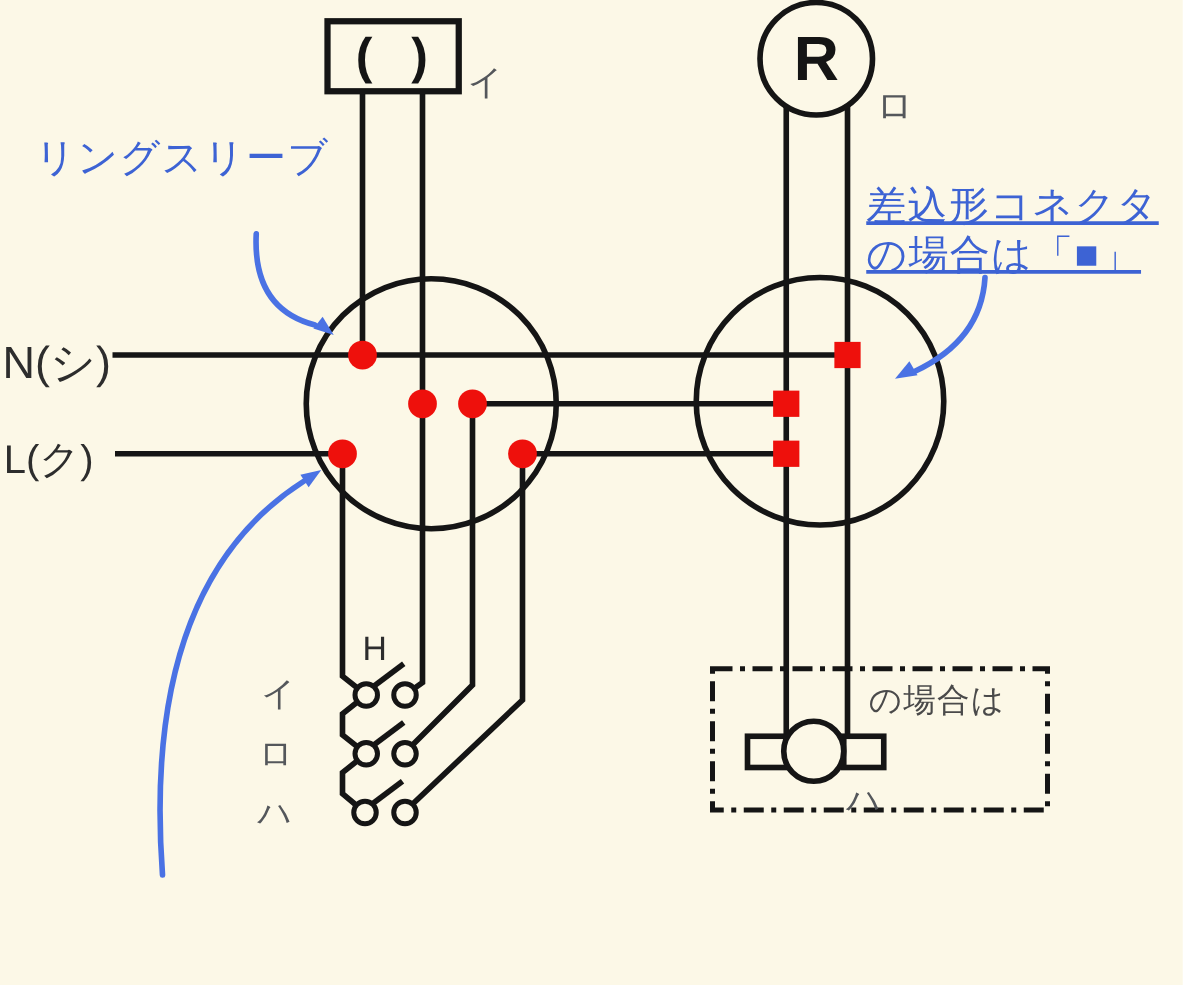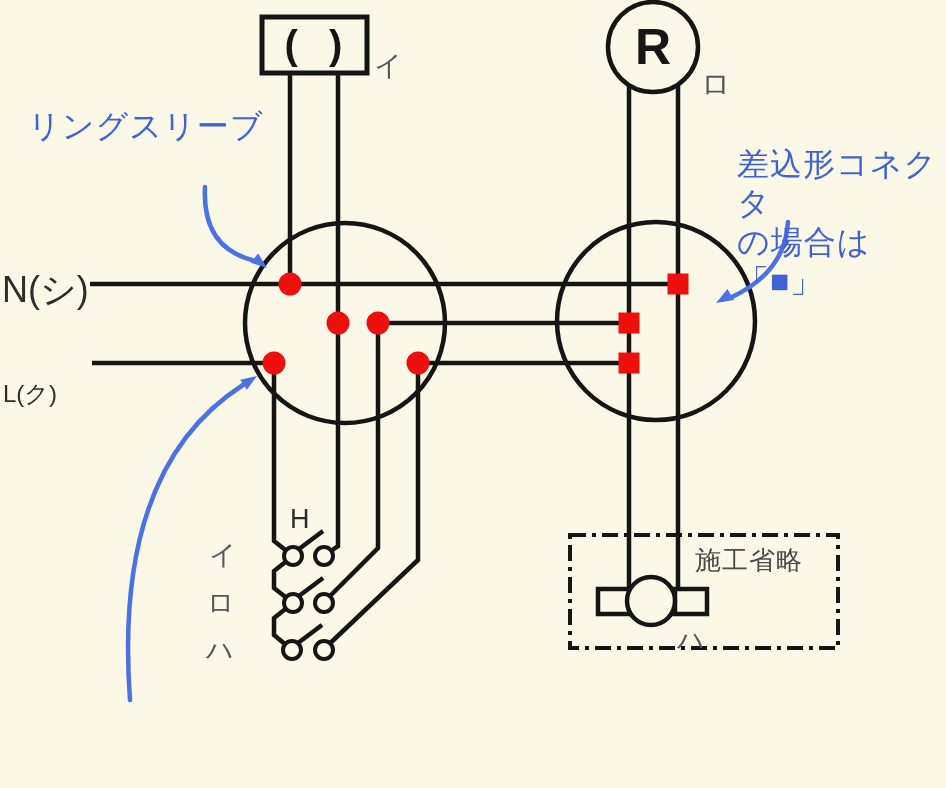--- a/index.html
+++ b/index.html
@@ -98,31 +98,31 @@
     </g>
   </svg>
 
   <div class="sym-text" style="left:262px;top:17px;width:105px;height:56px;font-size:40px;letter-spacing:10px;padding-left:8px;box-sizing:border-box;">( )</div>
   <div class="sym-text" style="left:608px;top:2px;width:90px;height:90px;font-size:50px;">R</div>
 
   <div class="lbl gray" style="left:374px;top:47px;font-size:28px;">イ</div>
   <div class="lbl gray" style="left:701px;top:65px;font-size:29px;">ロ</div>
 
   <div class="lbl dark" style="left:2px;top:266px;font-size:36px;">N(シ)</div>
-  <div class="lbl dark" style="left:3px;top:346px;font-size:24px;margin-top:32px;">L(ク)</div>
+  <div class="lbl dark" style="left:3px;top:346px;font-size:32px;">L(ク)</div>
 
   <div class="lbl dark" style="left:290px;top:504px;font-size:27px;">H</div>
   <div class="lbl gray" style="left:209px;top:537px;font-size:27px;">イ</div>
   <div class="lbl gray" style="left:207px;top:585px;font-size:27px;">ロ</div>
   <div class="lbl gray" style="left:206px;top:632px;font-size:27px;">ハ</div>
 
-  <div class="lbl" style="left:695px;top:543px;font-size:26px;color:#4a4a4a;letter-spacing:1px;">施工省略</div>
+  <div class="lbl" style="left:695px;top:543px;font-size:26px;color:#4a4a4a;letter-spacing:1px;">の場合は</div>
   <div class="lbl gray" style="left:677px;top:622px;font-size:27px;">ハ</div>
 
   <div class="note" style="left:28px;top:107px;">
     <div>リングスリーブ</div>
   </div>
-  <div class="note" style="left:737px;top:145px;">
+  <div class="note" style="left:693px;top:145px;text-decoration:underline;">
     <div>差込形コネクタ</div>
     <div>の場合は「■」</div>
   </div>
 
 </div>
 
 </body></html>

